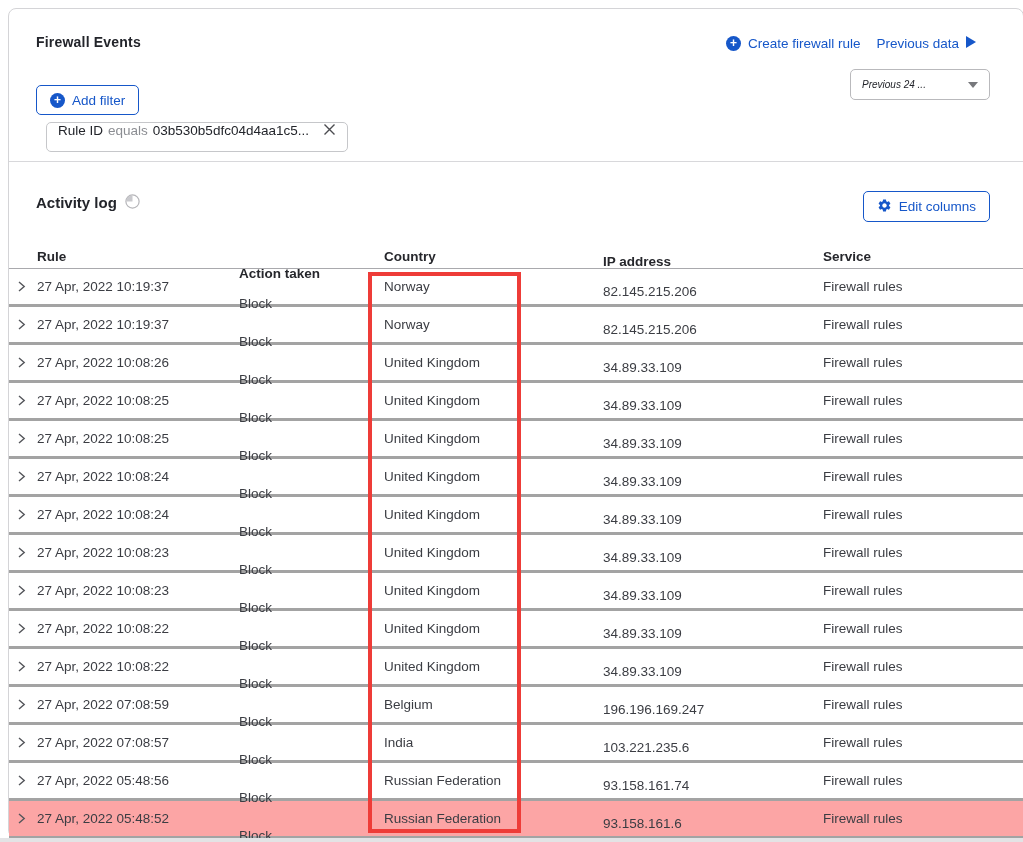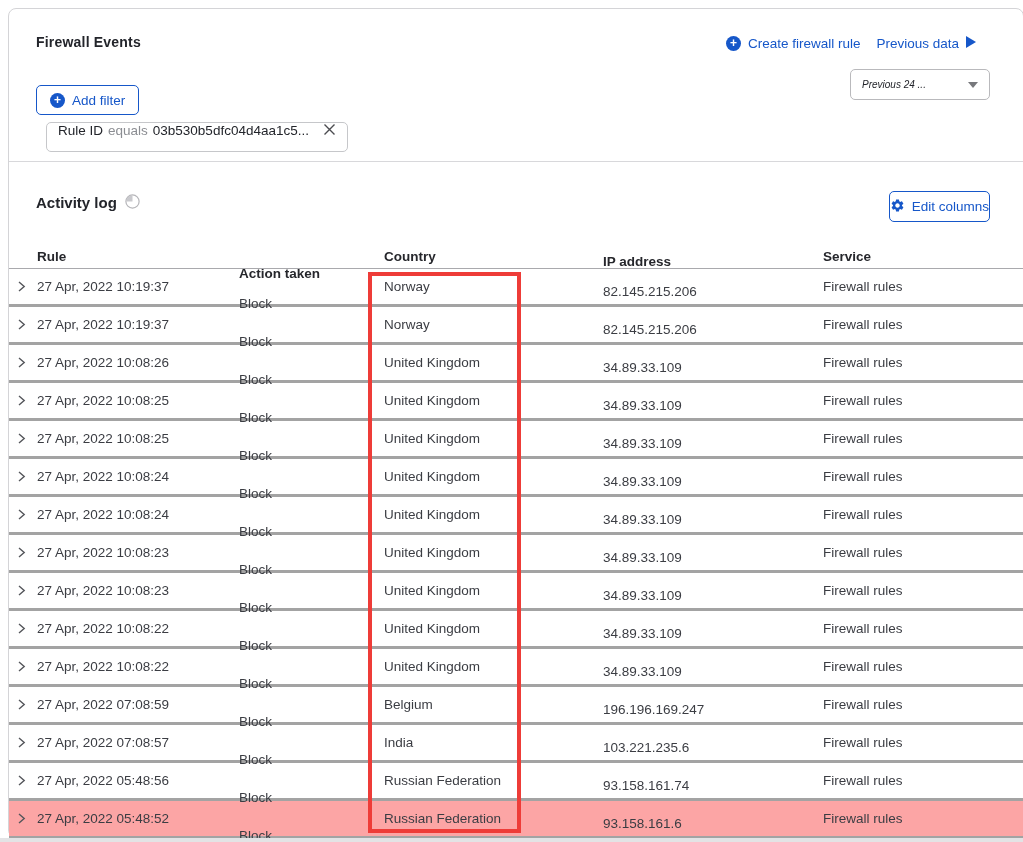--- a/index.html
+++ b/index.html
@@ -63,21 +63,21 @@
   }
   .caret-down{color:#77787c;}
   .section-divider{
     position:absolute;left:0;top:152px;width:100%;height:0;border-top:1px solid var(--border);
   }
   
   .activity-title{
     position:absolute;left:27px;top:185px;margin:0;display:flex;align-items:flex-start;gap:8px;
     font-size:15px;font-weight:700;color:var(--text1);
   }
-  .edit-columns-btn{position:absolute;right:33px;top:182px;height:31px;padding:0 0;}
+  .edit-columns-btn{position:absolute;right:33px;top:182px;height:31px;padding:0 13px;}
   
   .table{position:absolute;left:0;top:235px;width:100%;}
   .thead{
     display:flex;align-items:center;height:25px;
     border-bottom:1px solid #a9a9ad;
     font-size:13.5px;font-weight:700;color:#26272c;
   }
   .trow{
     display:flex;align-items:center;height:38px;
     border-bottom:3px solid #a3a3a3;

